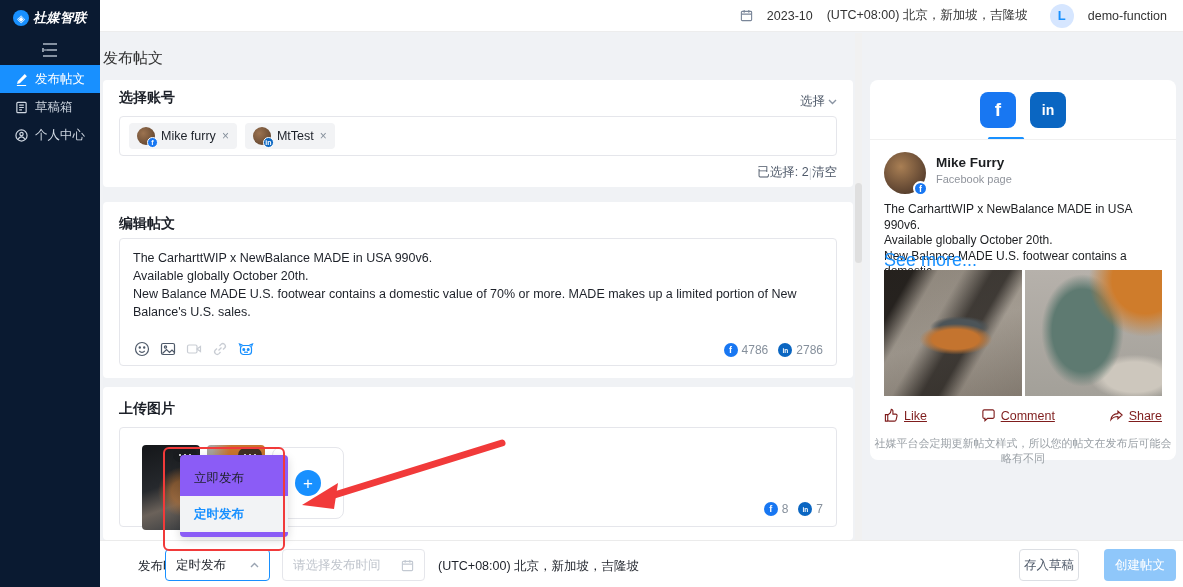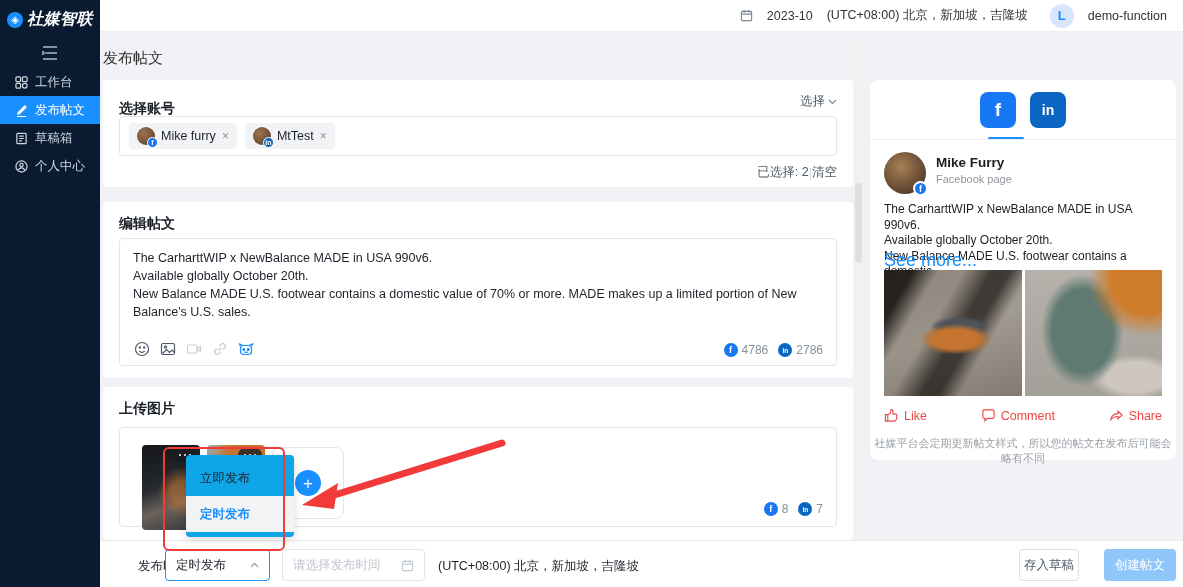--- a/index.html
+++ b/index.html
@@ -5,21 +5,21 @@
   * { margin:0; padding:0; box-sizing:border-box; }
   html,body { width:1183px; height:587px; }
   body { font-family:"Liberation Sans","DejaVu Sans",sans-serif; background:#f0f2f5; }
   #app { position:relative; width:1183px; height:587px; overflow:hidden; background:#f0f2f5; }
 
   
   .sidebar { position:absolute; left:0; top:0; width:100px; height:587px; background:#0a1a31; z-index:30; }
   .logo { display:flex; align-items:center; justify-content:center; gap:4px; padding-top:9px; }
   .logo-icon { width:16px; height:16px; border-radius:50%; background:#1890ff; color:#fff; font-size:10px;
                display:flex; align-items:center; justify-content:center; font-weight:bold; }
-  .logo-text { color:#fff; font-size:16px; font-weight:bold; font-style:italic; letter-spacing:.5px; }
+  .logo-text { color:#fff; font-size:13px; font-weight:bold; font-style:italic; letter-spacing:.5px; }
   .collapse-btn { margin:14px auto 6px; width:20px; height:18px; color:#aeb9c6; display:flex; align-items:center; justify-content:center; cursor:pointer; }
   .nav { margin-top:6px; }
   .nav-item { height:28px; display:flex; align-items:center; gap:7px; padding-left:14px;
               color:#cfd7e1; font-size:12.5px; cursor:pointer; }
   .nav-item.active { background:#1890ff; color:#fff; }
   .nav-icon { width:14px; height:14px; display:flex; align-items:center; justify-content:center; }
   .nav-icon svg { width:13px; height:13px; }
 
   
   .topbar { position:absolute; left:100px; top:0; width:1083px; height:32px; background:#fff;
@@ -28,21 +28,21 @@
   .topbar .cal { color:#7a8699; display:flex; }
   .tz-text { margin-right:8px; }
   .avatar-sm { width:24px; height:24px; border-radius:50%; background:#d6e6ff; color:#1890ff;
                font-size:13px; font-weight:bold; display:flex; align-items:center; justify-content:center; }
 
   
   .page-title { position:absolute; left:103px; top:49px; font-size:15px; color:#333; font-weight:500; }
   .card { position:absolute; left:103px; width:750px; background:#fff; border-radius:4px; }
   .card-title { font-size:14px; font-weight:bold; color:#1d2129; }
 
-  .card-accounts { top:80px; height:107px; padding:20px 16px; }
+  .card-accounts { top:80px; height:107px; padding:9px 16px; }
   .select-link { position:absolute; right:16px; top:13px; font-size:12.5px; color:#4e5969; display:flex; align-items:center; gap:3px; cursor:pointer; }
   .chipbox { position:absolute; left:16px; right:16px; top:36px; height:40px; border:1px solid #e5e6eb; border-radius:4px;
              display:flex; align-items:center; gap:8px; padding:0 9px; background:#fff; }
   .chip { display:flex; align-items:center; gap:6px; background:#f2f3f5; border-radius:4px; height:26px; padding:0 8px; font-size:12.5px; color:#1d2129; }
   .chip-avatar { position:relative; width:18px; height:18px; border-radius:50%;
                  background:radial-gradient(circle at 35% 35%, #9c7350, #553b28); }
   .chip-badge { position:absolute; right:-3px; bottom:-3px; width:11px; height:11px; border-radius:50%; color:#fff;
                 font-size:7px; font-weight:bold; display:flex; align-items:center; justify-content:center; border:1px solid #fff; }
   .badge-fb { background:#1877f2; }
   .badge-li { background:#0a66c2; }
@@ -78,21 +78,21 @@
   .dots-badge { position:absolute; right:3px; top:3px; width:24px; height:14px; border-radius:7px; background:rgba(25,28,32,.78);
                 display:flex; align-items:center; justify-content:center; gap:2.5px; cursor:pointer; }
   .dots-badge i { width:2.5px; height:2.5px; border-radius:50%; background:#fff; }
   .add-box { position:absolute; left:152px; top:19px; width:72px; height:72px; border:1px solid #e5e6eb; border-radius:8px;
              background:#fff; display:flex; align-items:center; justify-content:center; cursor:pointer; }
   .add-circle { width:26px; height:26px; border-radius:50%; background:#1890ff; color:#fff; font-size:17px;
                 display:flex; align-items:center; justify-content:center; line-height:1; }
   .upload-counts { position:absolute; right:13px; bottom:10px; }
 
   
-  .dropdown { position:absolute; left:186px; top:455px; width:108px; background:#0ea5e9; border-radius:4px;
+  .dropdown { position:absolute; left:180px; top:455px; width:108px; background:#8b5cf6; border-radius:4px;
               box-shadow:0 3px 10px rgba(0,0,0,.15); padding:5px 0; z-index:40; }
   .dd-item { height:36px; display:flex; align-items:center; padding-left:14px; font-size:12.5px; color:#1d2129; cursor:pointer; }
   .dd-item.active { background:#f2f3f5; color:#1890ff; font-weight:bold; }
   .anno-rect { position:absolute; left:163px; top:447px; width:122px; height:104px; border:2.5px solid #f13a3a; border-radius:6px; z-index:45; pointer-events:none; }
   .anno-arrow { position:absolute; left:290px; top:425px; z-index:46; pointer-events:none; }
 
   
   .scrolltrack { position:absolute; left:855px; top:33px; width:7px; height:507px; background:#f1f1f1; z-index:4; }
   .scrollthumb { position:absolute; left:0; top:150px; width:7px; height:80px; background:#dfdfdf; border-radius:4px; }
 
@@ -118,21 +118,21 @@
       radial-gradient(ellipse 52px 22px at 52% 55%, #c4742f 0 45%, rgba(196,116,47,0) 70%),
       radial-gradient(ellipse 40px 14px at 55% 45%, #4c5458 0 50%, rgba(76,84,88,0) 75%),
       linear-gradient(120deg, rgba(15,12,10,.85) 0 14%, rgba(15,12,10,.15) 26% 38%, rgba(15,12,10,.7) 52% 60%, rgba(15,12,10,.1) 70%),
       linear-gradient(160deg,#a39a8e,#b3aba0 50%,#8f867b); }
   .photo2 { width:137px; background:
       radial-gradient(circle at 88% 8%, #cf7c2b 0 20%, rgba(207,124,43,0) 34%),
       radial-gradient(ellipse 55px 75px at 42% 48%, #5e7a71 0 55%, rgba(94,122,113,0) 75%),
       radial-gradient(ellipse 60px 30px at 80% 85%, #cdc7bd 0 50%, rgba(205,199,189,0) 75%),
       linear-gradient(180deg,#b6b1ab,#a3a099); }
   .pv-actions { position:absolute; left:14px; top:328px; width:278px; display:flex; justify-content:space-between; align-items:flex-start;
-                font-size:12.5px; color:#ef4444; }
+                font-size:12.5px; color:#7f1d1d;text-decoration:underline; }
   .pv-action { display:flex; align-items:center; gap:5px; cursor:pointer; }
   .pv-action svg { width:15px; height:15px; }
   .pv-note { position:absolute; left:0; top:356px; width:100%; text-align:center; font-size:11px; color:#9aa0a6; }
 
   
   .footer { position:absolute; left:100px; top:540px; width:1083px; height:47px; background:#fff; border-top:1px solid #ebebeb; z-index:35; }
   .ft-label { position:absolute; left:18px; top:17px; font-size:12.5px; color:#1d2129;margin-left:20px; }
   .ft-select { position:absolute; left:65px; top:8px; width:105px; height:32px; border:1px solid #1890ff; border-radius:4px;
                display:flex; align-items:center; justify-content:space-between; padding:0 10px; font-size:12.5px; color:#1d2129;
                background:#fff; cursor:pointer; }
@@ -157,31 +157,20 @@
       <span class="logo-icon">◈</span>
       <span class="logo-text">社媒智联</span>
     </div>
     <div class="collapse-btn">
       <svg viewBox="0 0 16 14" width="16" height="14" fill="none" stroke="currentColor" stroke-width="1.6">
         <path d="M1 1h14M5 7h10M1 13h14M1 5l-0.01 4"></path>
           <path d="M5 7 L2 7" stroke-width="1.2"></path>
       </svg>
     </div>
     <nav class="nav">
-      <div class="nav-item">
-        <span class="nav-icon">
-          <svg viewBox="0 0 14 14" fill="none" stroke="currentColor" stroke-width="1.3">
-              <rect x="1" y="1" width="5" height="5" rx="1"></rect>
-              <rect x="8" y="1" width="5" height="5" rx="1"></rect>
-              <rect x="1" y="8" width="5" height="5" rx="1"></rect>
-              <rect x="8" y="8" width="5" height="5" rx="2.5"></rect>
-            </svg>
-        </span>
-        <span>工作台</span>
-      </div>
       <div class="nav-item active">
         <span class="nav-icon">
           <svg viewBox="0 0 14 14" fill="currentColor">
               <path d="M10.5 1.2l2.3 2.3-7.6 7.6-3 .7.7-3 7.6-7.6zM2 13h10v1H2z"></path>
             </svg>
         </span>
         <span>发布帖文</span>
       </div>
       <div class="nav-item">
         <span class="nav-icon">

